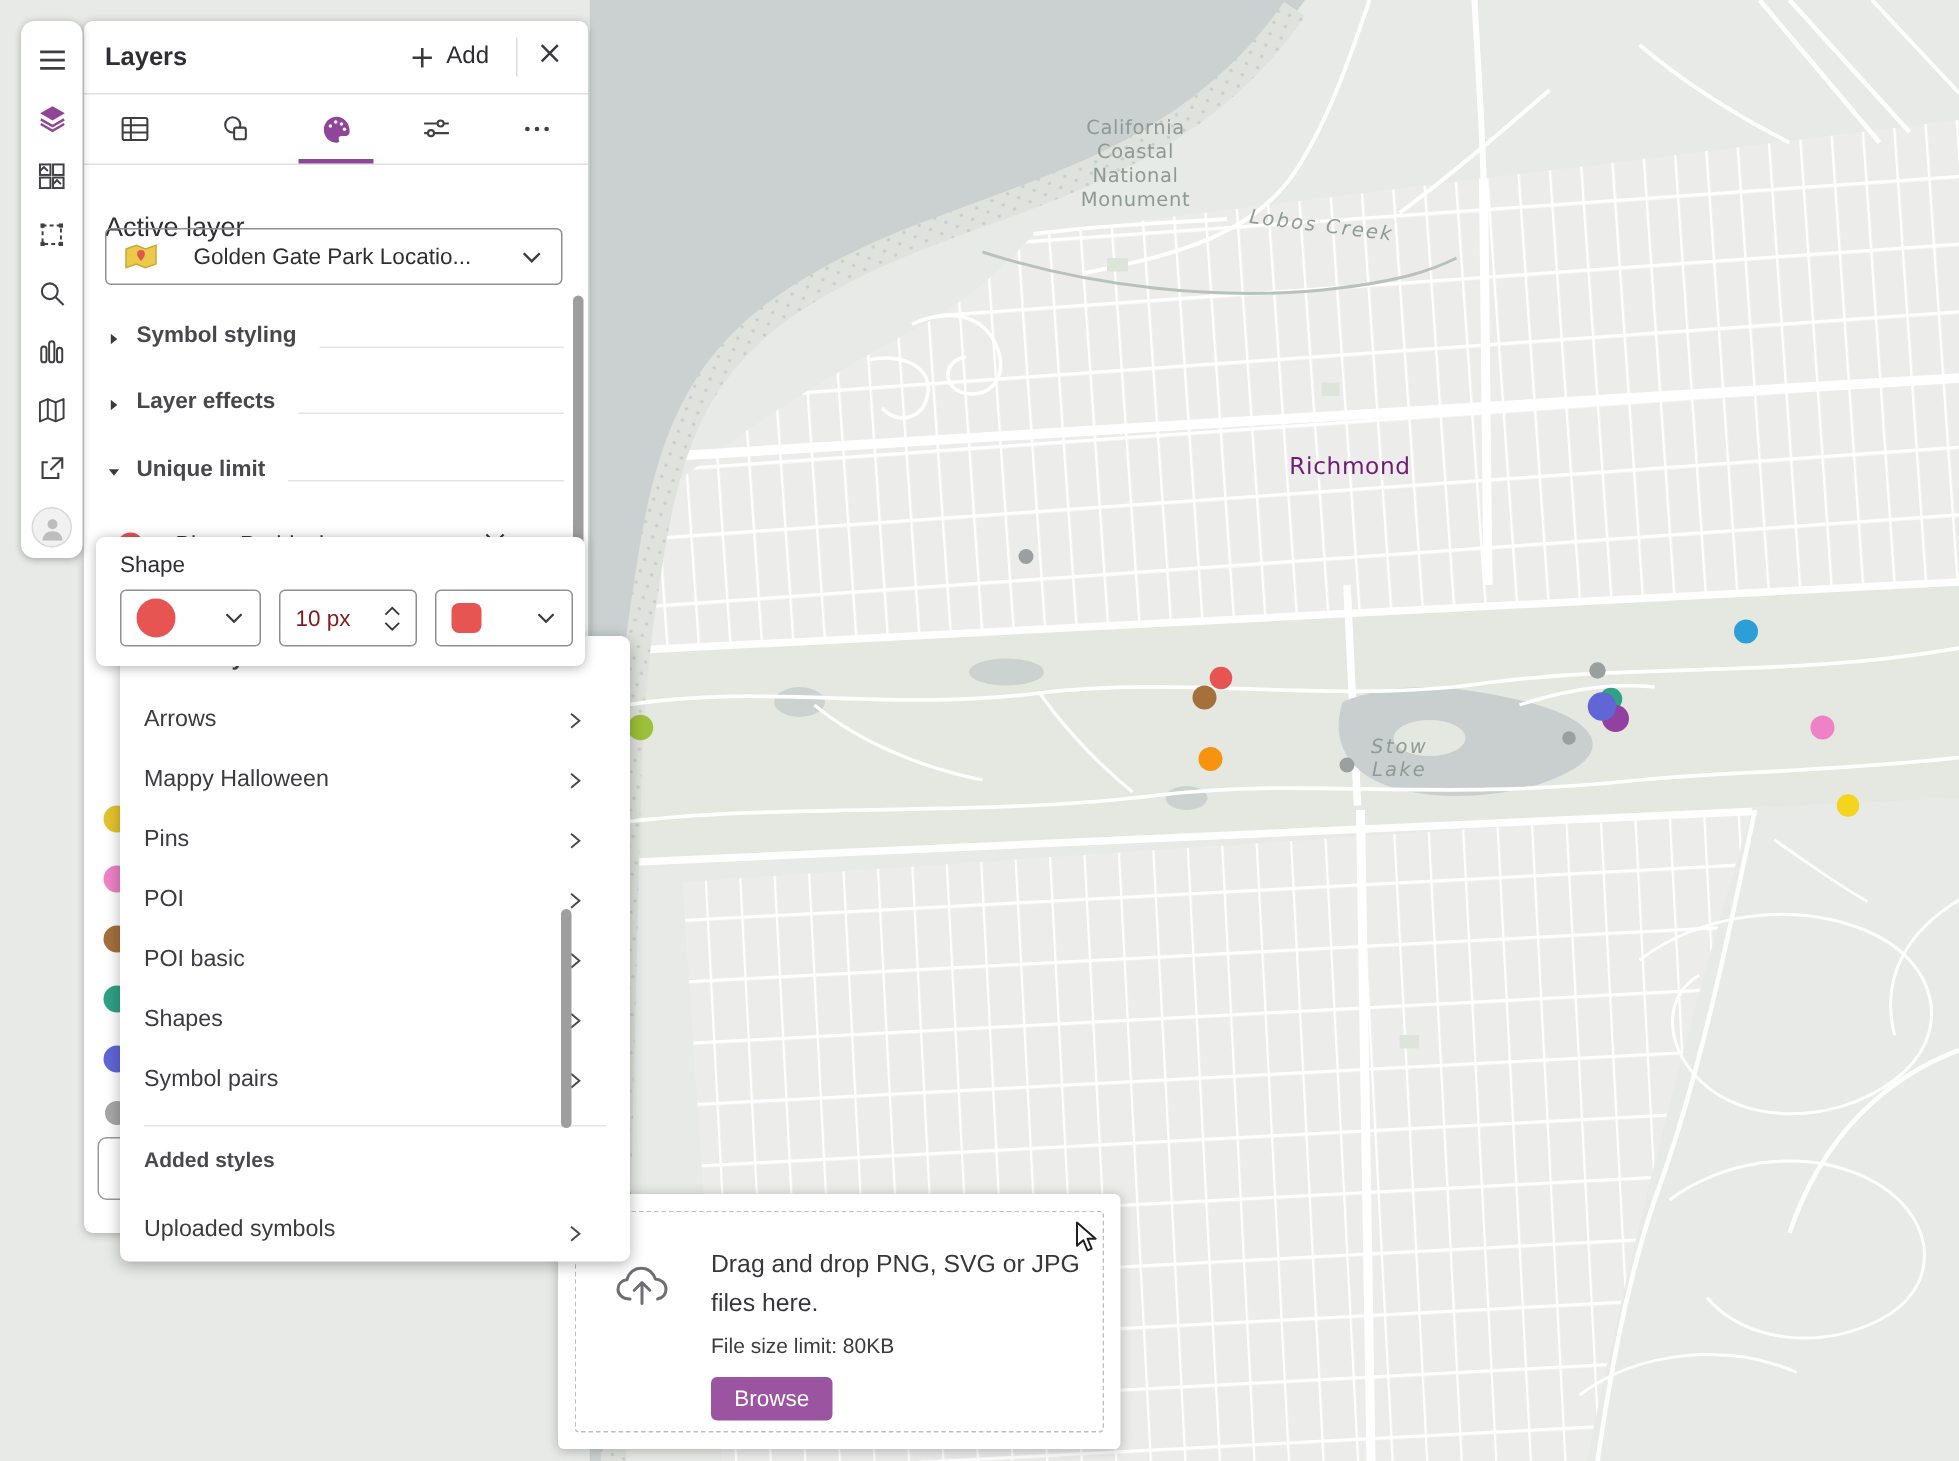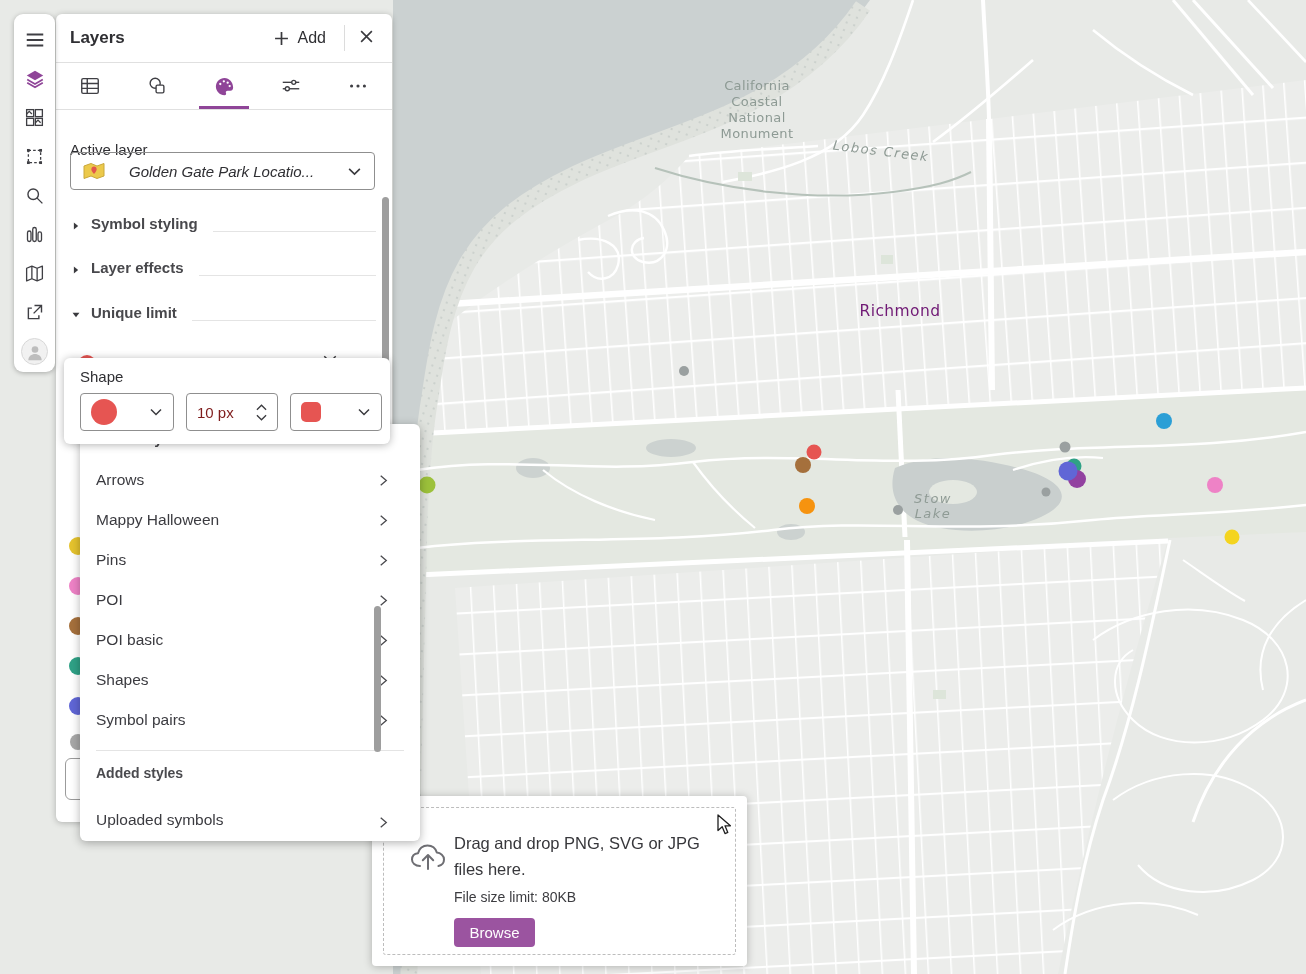--- a/index.html
+++ b/index.html
@@ -29,23 +29,23 @@
     box-shadow:0 1px 6px rgba(0,0,0,.25);z-index:10;}
   .panel-header{height:49px;border-bottom:1px solid #e0e0e0;display:flex;align-items:center;padding:0 14px;}
   .panel-title{font-size:17px;font-weight:700;color:#2f2f33;flex:1;}
   .add-btn{display:flex;align-items:center;gap:9px;font-size:16px;color:#2f2f33;padding:4px 8px;}
   .hdr-divider{width:1px;height:26px;background:#dcdcdc;margin:0 10px;}
   .close-btn{padding:4px;color:#3a3a3e;}
   .tabs{height:47px;border-bottom:1px solid #e0e0e0;display:flex;}
   .tab{flex:1;display:flex;align-items:center;justify-content:center;color:#3f3f44;position:relative;}
   .tab.active{color:var(--accent);}
   .tab.active::after{content:"";position:absolute;left:50%;bottom:0;transform:translateX(-50%);width:50px;height:3px;background:var(--accent);}
-  .active-layer-label{position:absolute;left:14px;top:127px;font-size:15px;color:#2f2f33;}
+  .active-layer-label{position:absolute;left:14px;top:127px;font-size:18px;color:#2f2f33;}
   .layer-select{position:absolute;left:14px;top:138px;width:305px;height:38px;border:1px solid #8f8f8f;border-radius:4px;
-    display:flex;align-items:center;padding:0 12px;gap:10px;font-style:italic;}
+    display:flex;align-items:center;padding:0 12px;gap:10px;}
   .layer-select .lbl{flex:1;font-size:15px;color:#2f2f33;padding-left:14px;}
   .section-row{position:absolute;left:14px;width:306px;height:30px;display:flex;align-items:flex-end;gap:9px;}
   .section-row .cap{color:#3a3a3e;flex:none;}
   .section-row .stitle{font-size:15px;font-weight:700;color:#48484c;white-space:nowrap;}
   .section-row .rule{flex:1;height:1px;background:#e4e4e4;margin-left:6px;}
   .uv-row{position:absolute;left:14px;top:331px;width:300px;height:38px;display:flex;align-items:center;}
   .uv-dot{width:18px;height:18px;border-radius:50%;margin-left:8px;}
   .uv-label{font-size:15.5px;color:#333337;margin-left:21px;flex:1;}
   .uv-count{font-size:14.5px;color:#3c3c40;margin-right:44px;}
   .uv-close{margin-right:32px;color:#3a3a3e;}
@@ -77,21 +77,21 @@
   .dd-label{font-size:15.5px;color:#3b3b40;}
   .dd-divider{height:1px;background:#e4e4e4;margin:10px 16px 0 0;}
   .dd-added{font-size:14px;font-weight:700;color:#4a4a4e;margin-top:14px;}
   .dd-uploaded{height:44px;display:flex;align-items:flex-end;justify-content:space-between;padding-right:30px;margin-top:4px;}
   #dd-scroll{left:294px;top:182px;width:7px;height:146px;}
   .chev-r{color:#4a4a4e;}
 
   
   #upload-card{position:absolute;left:372px;top:796px;width:375px;height:170px;background:#fff;border-radius:4px;
     box-shadow:0 1px 8px rgba(0,0,0,.25);z-index:20;padding:11px;}
-  .dashed{width:100%;height:100%;border:1.5px dashed #bdbdbd;border-radius:3px;display:flex;padding:22px 12px 0 22px;gap:4px;}
+  .dashed{width:100%;height:100%;border:1.5px dashed #bdbdbd;border-radius:3px;display:flex;padding:22px 12px 0 22px;gap:24px;}
   .upload-text{font-size:16.5px;color:#37373b;line-height:26px;}
   .upload-limit{font-size:14px;color:#3c3c40;margin-top:7px;}
   .browse-btn{margin-top:13px;width:81px;height:29px;border:none;border-radius:4px;color:#fff;font-size:15px;
     font-family:inherit;display:flex;align-items:center;justify-content:center;}
   .cloud{color:#6e6e73;margin-top:8px;}
 
   #cursor{position:absolute;left:717px;top:814px;z-index:99;pointer-events:none;}
 </style>
 </head>
 <body>

